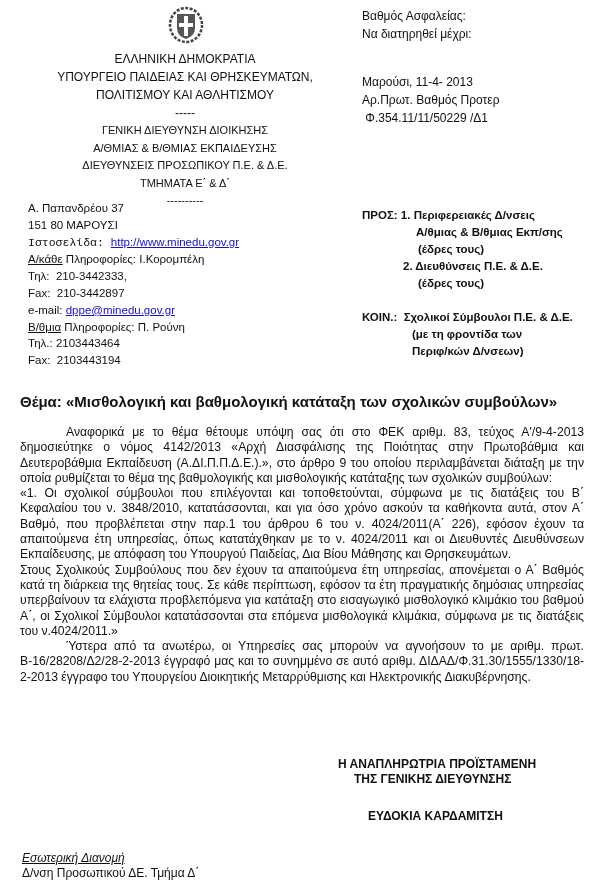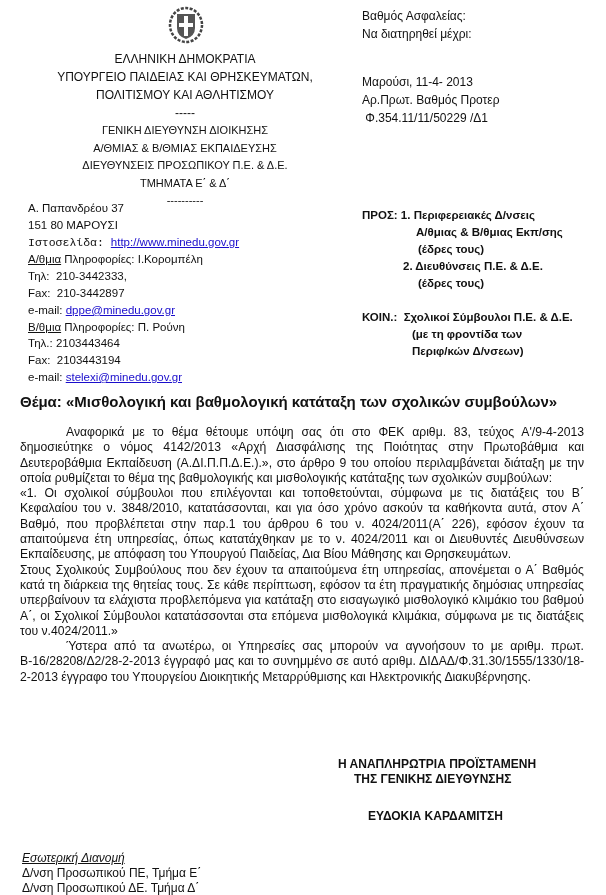--- a/index.html
+++ b/index.html
@@ -75,28 +75,27 @@
   <div class="gap"></div>
   <div>Μαρούσι, 11-4- 2013</div>
   <div>Αρ.Πρωτ.  Βαθμός Προτερ</div>
   <div style="white-space:pre;"> Φ.354.11/11/50229 /Δ1</div>
 </div>
 
 <div id="address" class="abs calibri">
   <div>Α. Παπανδρέου 37</div>
   <div>151 80 ΜΑΡΟΥΣΙ</div>
   <div><span style="white-space:pre;font-family:Liberation Mono, monospace;">Ιστοσελίδα: </span><a>http://www.minedu.gov.gr</a></div>
-  <div><span class="ul">Α/θμια</span><span> Πληροφορίες: Ι.Κορομπέλη</span></div>
+  <div><span class="ul">Α/κάθε</span><span> Πληροφορίες: Ι.Κορομπέλη</span></div>
   <div style="white-space:pre;">Τηλ:  210-3442333,</div>
   <div style="white-space:pre;">Fax:  210-3442897</div>
   <div><span style="white-space:pre;">e-mail: </span><a>dppe@minedu.gov.gr</a></div>
   <div><span class="ul">Β/θμια</span><span> Πληροφορίες: Π. Ρούνη</span></div>
   <div>Τηλ.: 2103443464</div>
   <div style="white-space:pre;">Fax:  2103443194</div>
-  <div><span style="white-space:pre;">e-mail: </span><a>stelexi@minedu.gov.gr</a></div>
 </div>
 
 <div id="recipients" class="abs calibri">
   <div><span style="white-space:pre;">ΠΡΟΣ: </span><span>1. Περιφερειακές Δ/νσεις</span></div>
   <div class="ind1" style="padding-left:54px;">Α/θμιας &amp; Β/θμιας Εκπ/σης</div>
   <div style="padding-left:56px;">(έδρες τους)</div>
   <div style="padding-left:41px;">2. Διευθύνσεις Π.Ε. &amp; Δ.Ε.</div>
   <div style="padding-left:56px;">(έδρες τους)</div>
   <div style="height:17px;"></div>
   <div><span style="white-space:pre;">ΚΟΙΝ.:  </span><span>Σχολικοί Σύμβουλοι Π.Ε. &amp; Δ.Ε.</span></div>
@@ -114,15 +113,14 @@
 </div>
 
 <div id="signature" class="abs arial">
   <div>Η ΑΝΑΠΛΗΡΩΤΡΙΑ ΠΡΟΪΣΤΑΜΕΝΗ</div>
   <div class="l2">ΤΗΣ ΓΕΝΙΚΗΣ ΔΙΕΥΘΥΝΣΗΣ</div>
   <div class="name">ΕΥΔΟΚΙΑ ΚΑΡΔΑΜΙΤΣΗ</div>
 </div>
 
 <div id="distribution" class="abs arial">
   <div class="title">Εσωτερική Διανομή</div>
-  <div>Δ/νση Προσωπικού ΠΕ, Τμήμα Ε΄</div>
   <div>Δ/νση Προσωπικού ΔΕ. Τμήμα Δ΄</div>
 </div>
 
 </body></html>

